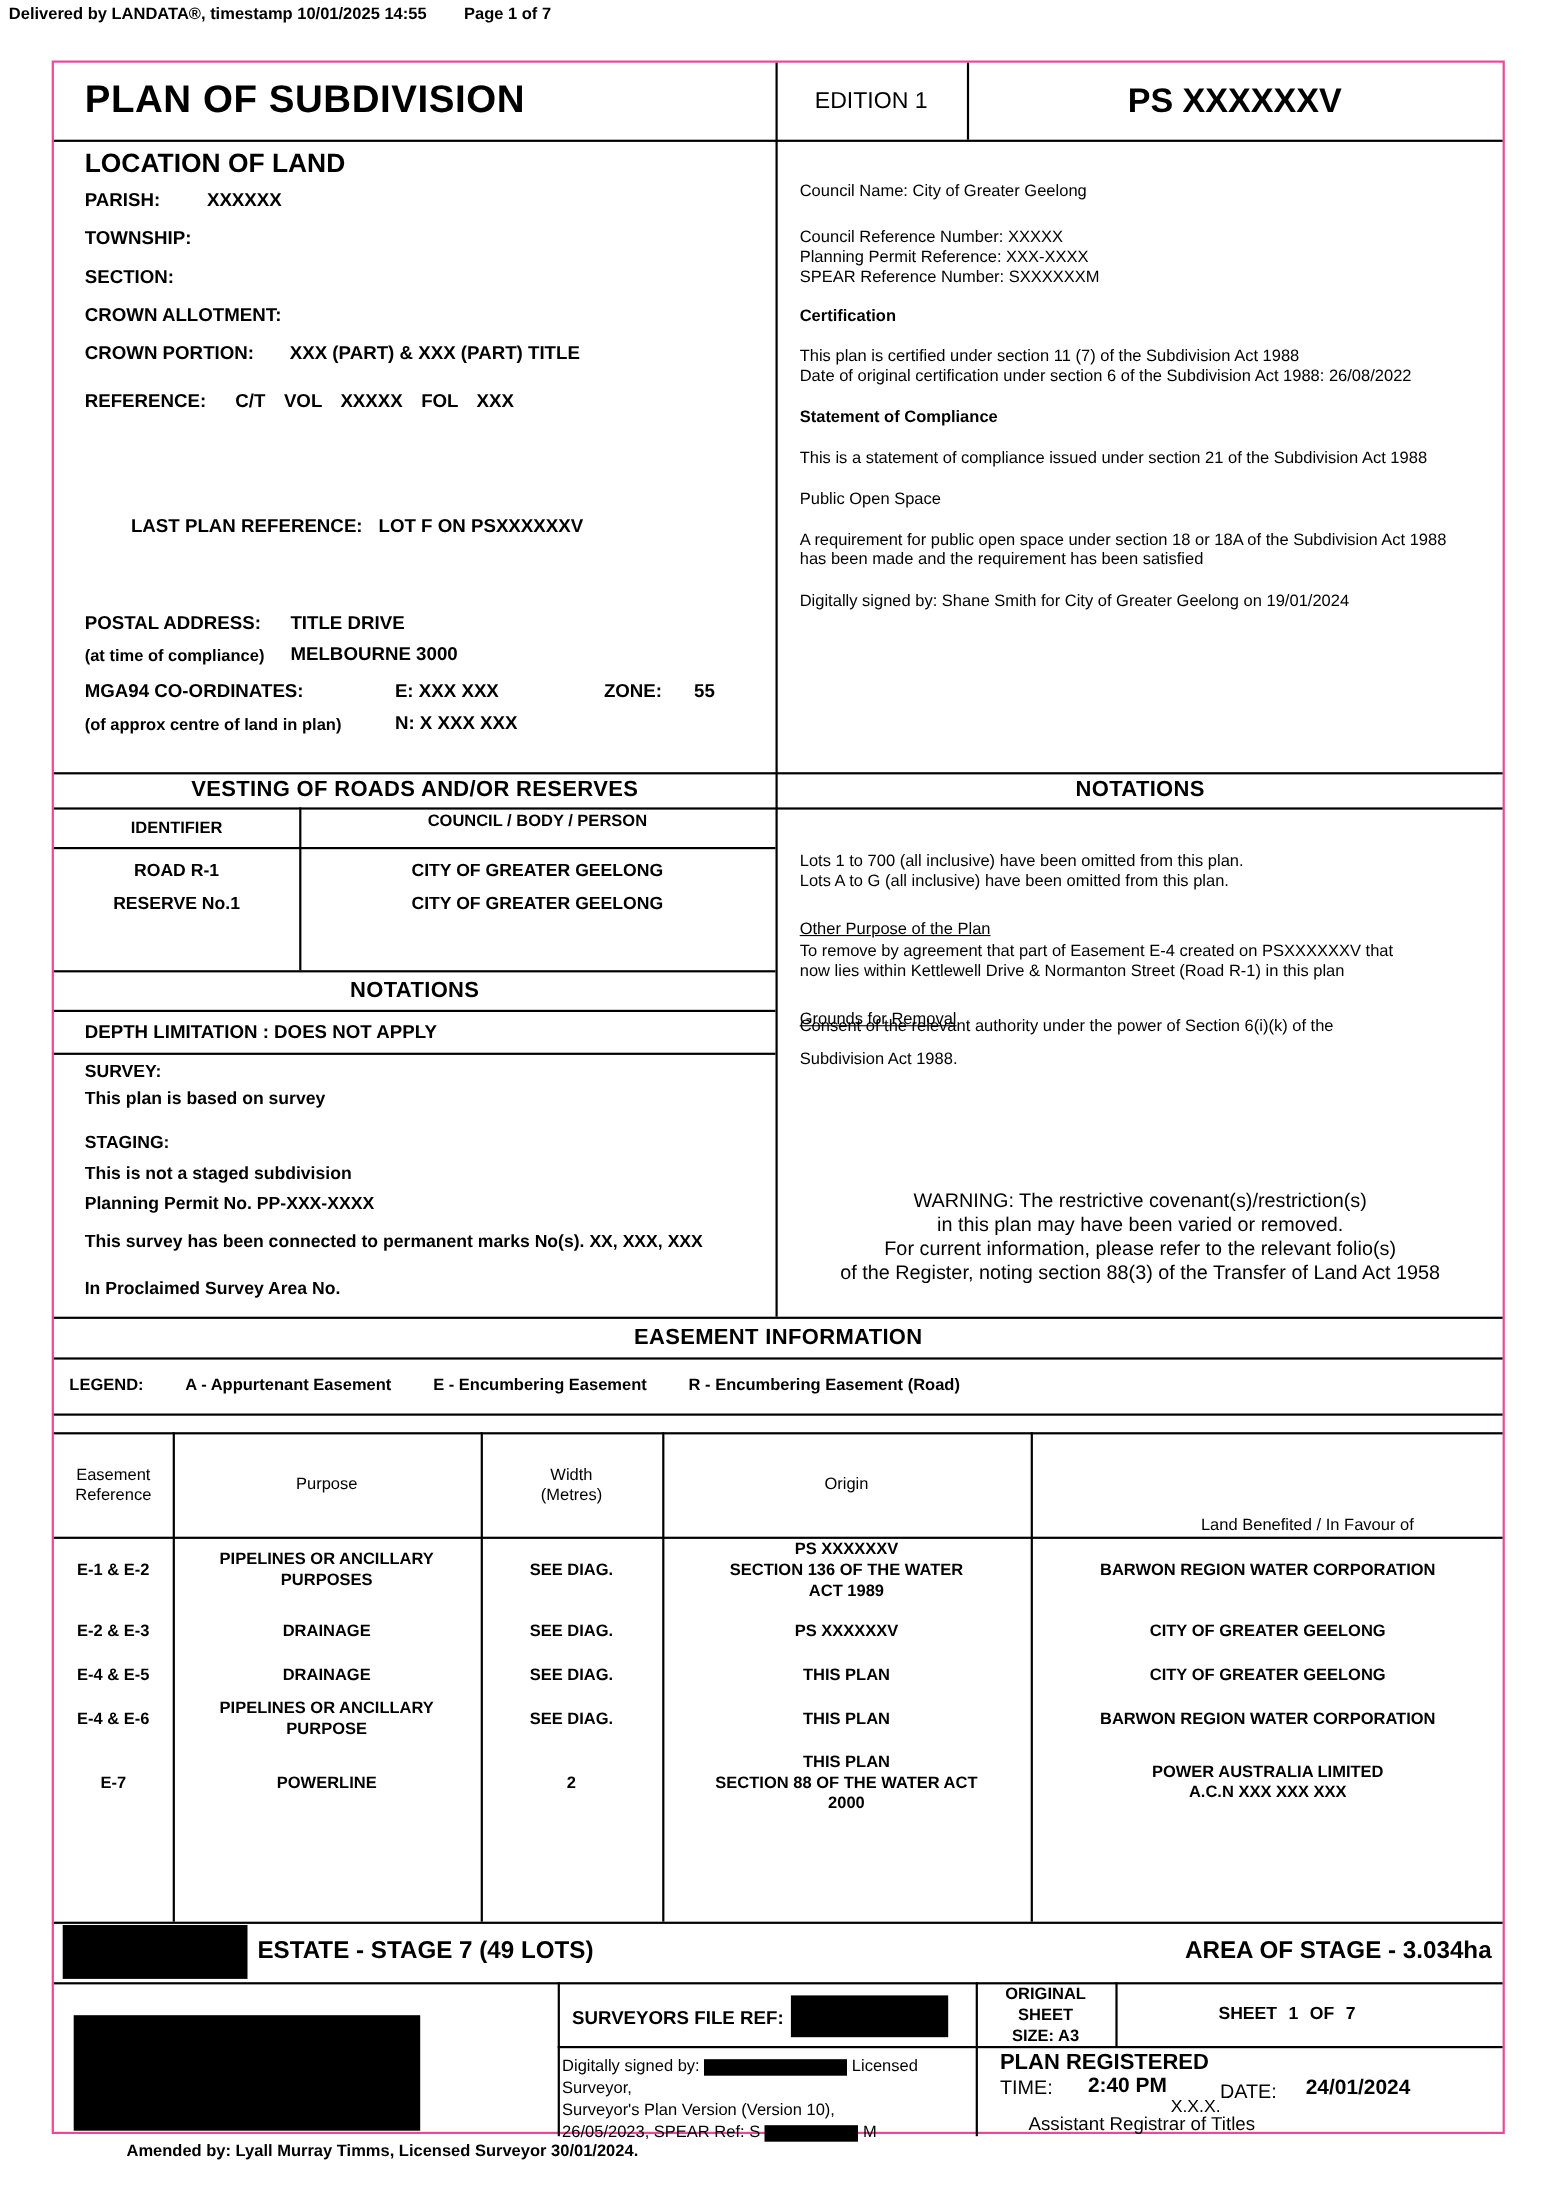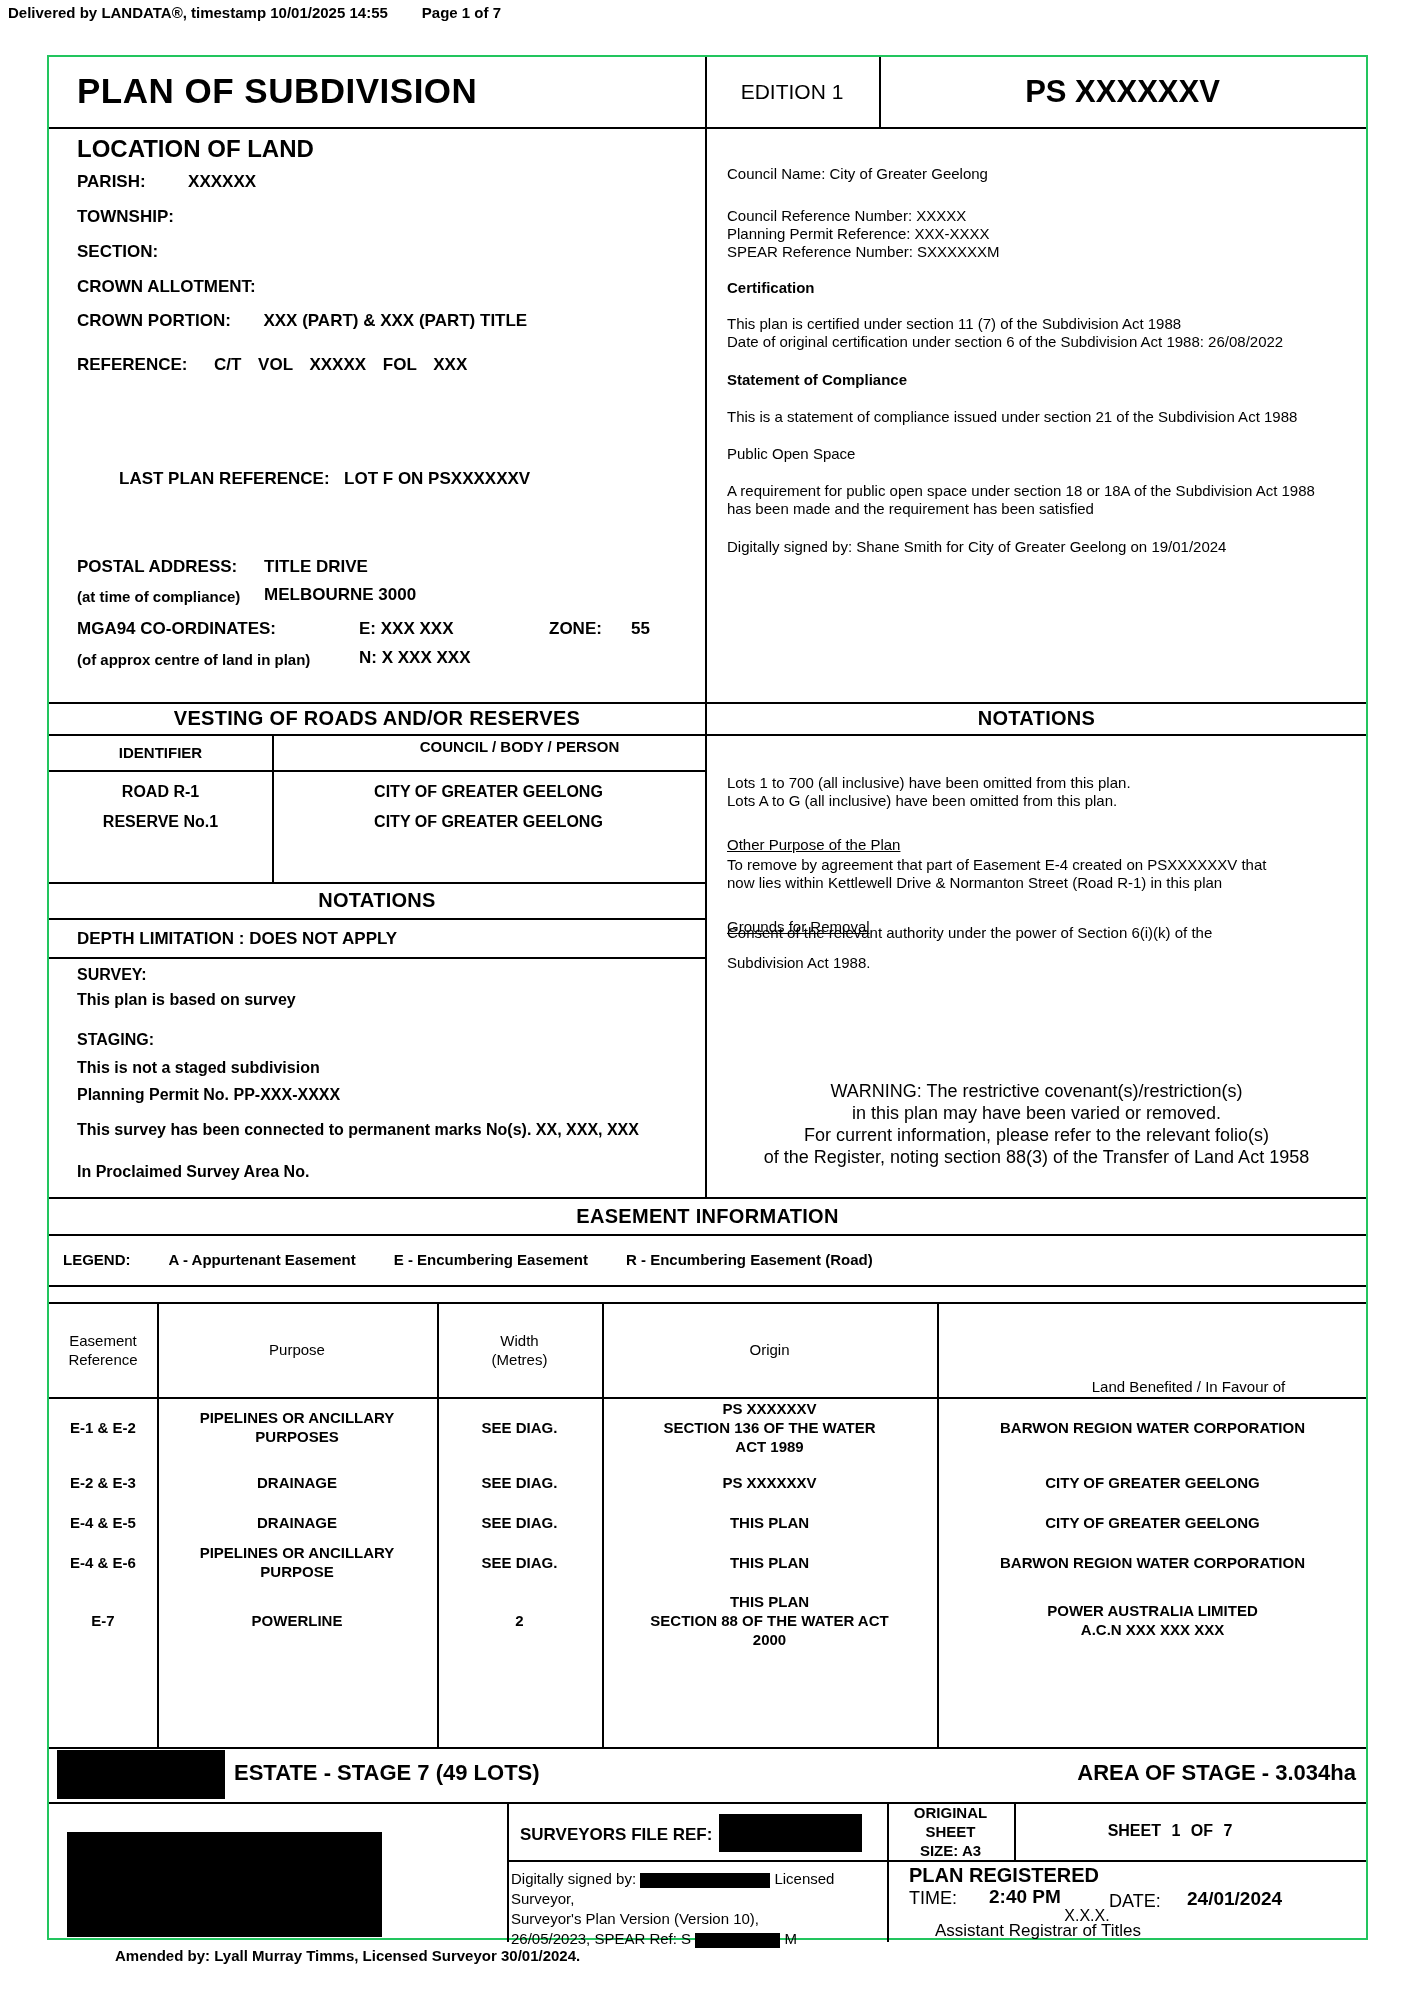--- a/index.html
+++ b/index.html
@@ -1,20 +1,20 @@
 <!DOCTYPE html>
 <html><head>
 <meta charset="utf-8">
 <style>
   html,body{margin:0;padding:0;background:#fff;}
   .page{position:relative;width:1410px;height:2000px;background:#fff;color:#000;
         font-family:"Liberation Sans", sans-serif;overflow:hidden;}
   .abs{position:absolute;}
   .outer{position:absolute;left:47px;top:55px;width:1321px;height:1885px;
-         border:2px solid #22c55e;box-sizing:border-box;}
+         border:2px solid #ec4899;box-sizing:border-box;}
   .hline{position:absolute;height:2px;background:#000;}
   .vline{position:absolute;width:2px;background:#000;}
   .ctr{display:flex;align-items:center;justify-content:center;text-align:center;}
   .b{font-weight:700;}
   .sb{font-weight:600;}
   .ul{text-decoration:underline;}
   .pre{white-space:pre-line;}
   .t15{font-size:15px;line-height:18px;}
   .t16{font-size:16px;}
   .t17{font-size:17px;}
@@ -112,21 +112,21 @@
       <div class="abs t15 b" style="left:20px;top:244px;">Statement of Compliance</div>
       <div class="abs t15" style="left:20px;top:281px;">This is a statement of compliance issued under section 21 of the Subdivision Act 1988</div>
       <div class="abs t15" style="left:20px;top:318px;">Public Open Space</div>
       <div class="abs t15" style="left:20px;top:355px;">A requirement for public open space under section 18 or 18A of the Subdivision Act 1988</div>
       <div class="abs t15" style="left:20px;top:373px;">has been made and the requirement has been satisfied</div>
       <div class="abs t15" style="left:20px;top:411px;">Digitally signed by: Shane Smith for City of Greater Geelong on 19/01/2024</div>
     </div>
 
     <div class="abs ctr secthead" style="left:0;top:645px;width:656px;height:32px;">VESTING OF ROADS AND/OR RESERVES</div>
     <div class="abs ctr b" style="left:0;top:677px;width:223px;height:36px;font-size:15px;">IDENTIFIER</div>
-    <div class="abs ctr b" style="left:223px;top:677px;width:433px;height:24px;font-size:15px;margin-left:31px;">COUNCIL / BODY / PERSON</div>
+    <div class="abs ctr b" style="left:223px;top:677px;width:433px;height:24px;font-size:15px;">COUNCIL / BODY / PERSON</div>
     <div class="abs ctr b t16" style="left:0;top:720px;width:223px;height:30px;">ROAD R-1</div>
     <div class="abs ctr b t16" style="left:223px;top:720px;width:433px;height:30px;">CITY OF GREATER GEELONG</div>
     <div class="abs ctr b t16" style="left:0;top:750px;width:223px;height:30px;">RESERVE No.1</div>
     <div class="abs ctr b t16" style="left:223px;top:750px;width:433px;height:30px;">CITY OF GREATER GEELONG</div>
 
     <div class="abs ctr secthead" style="left:0;top:825px;width:656px;height:36px;">NOTATIONS</div>
     <div class="abs b t17" style="left:28px;top:872px;">DEPTH LIMITATION : DOES NOT APPLY</div>
     <div class="abs" style="left:0;top:900px;width:656px;height:240px;">
       <div class="abs b t16" style="left:28px;top:9px;">SURVEY:</div>
       <div class="abs b t16" style="left:28px;top:34px;">This plan is based on survey</div>

